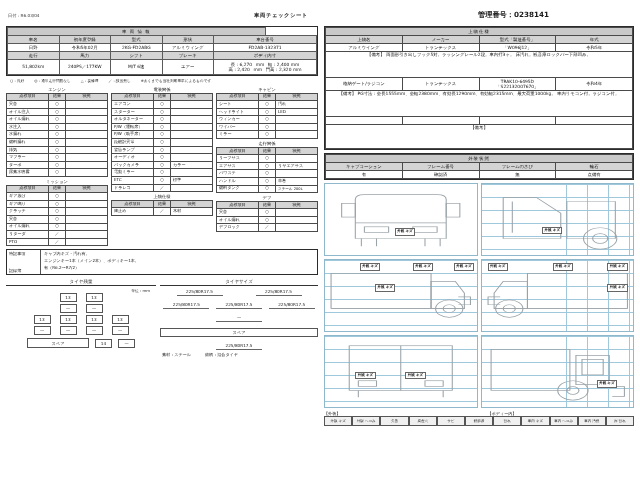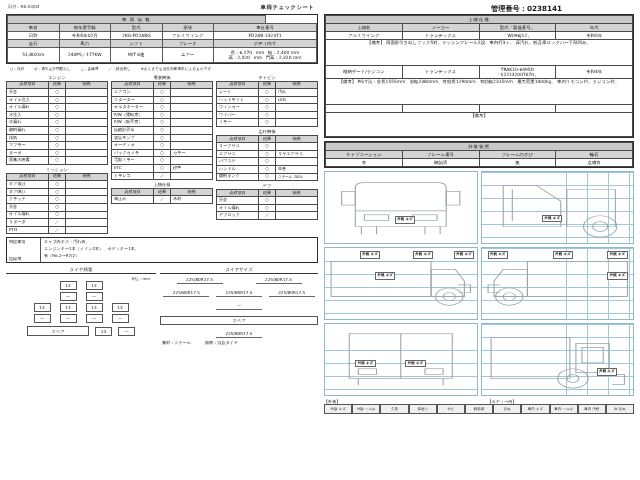--- a/index.html
+++ b/index.html
@@ -29,22 +29,22 @@
     font-size: 4.4px;
     line-height: 1.15;
     height: 8px;
     color: #111;
   }
   .hdr { background: #d4d4d4; font-size: 4.4px; }
   .hdr-band { background: #c9c9c9; font-size: 4.6px; letter-spacing: 1px; }
 
   
   .toprow {
-    display: flex; align-items: flex-start;
-    height: 14px; padding: 4px 3px 0 8px;
+    display: flex; align-items: center;
+    height: 26px; padding: 4px 16px 0 8px;
   }
   .date-txt { font-size: 4.2px; color: #333; flex: 0 0 90px; }
   .sheet-title { font-size: 5.4px; font-weight: bold; flex: 1; text-align: center; letter-spacing: .5px; }
   .mng-no { font-size: 7.2px; font-weight: bold; flex: 0 0 160px; text-align: left; padding-left: 14px; }
 
   
   .body-wrap { display: flex; gap: 6px; padding: 0 6px; }
   .col-left { width: 312px; }
   .col-right { width: 310px; }
 

